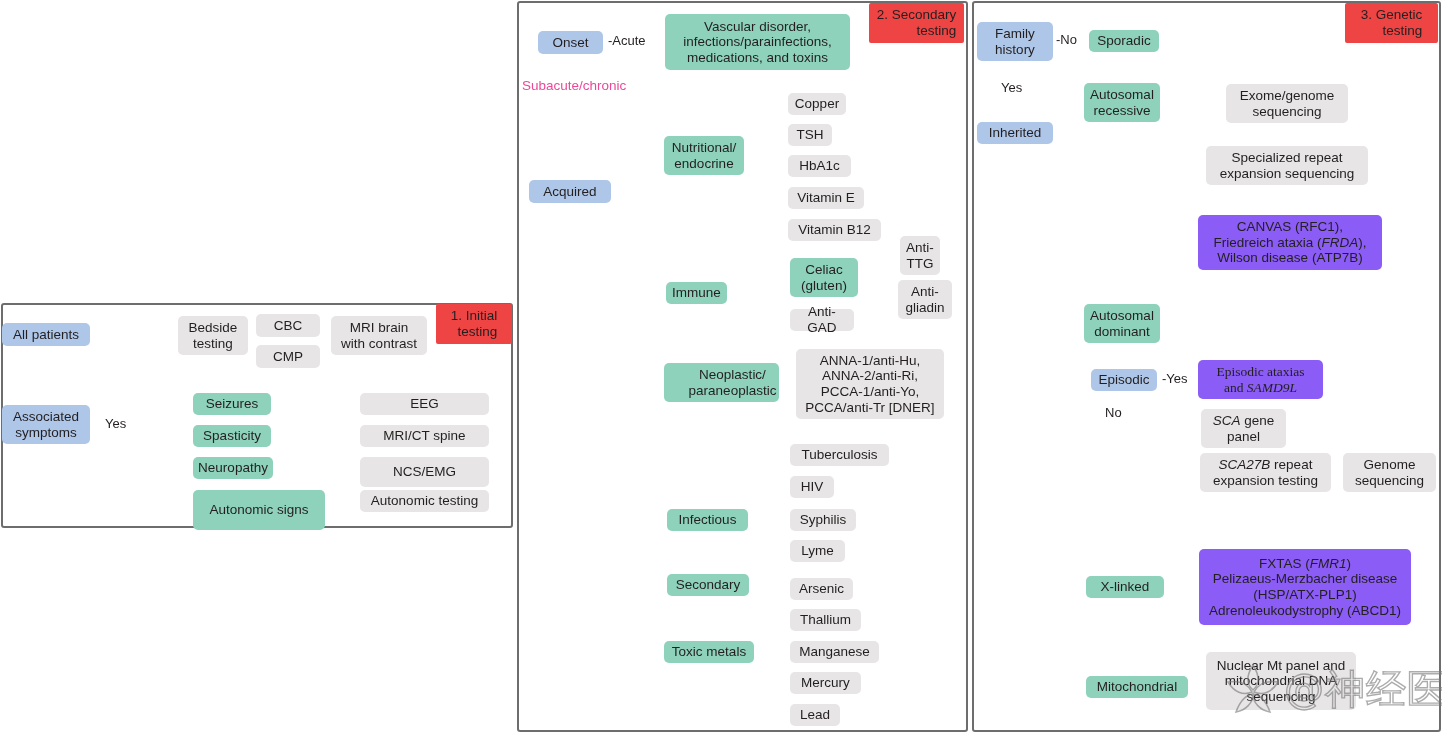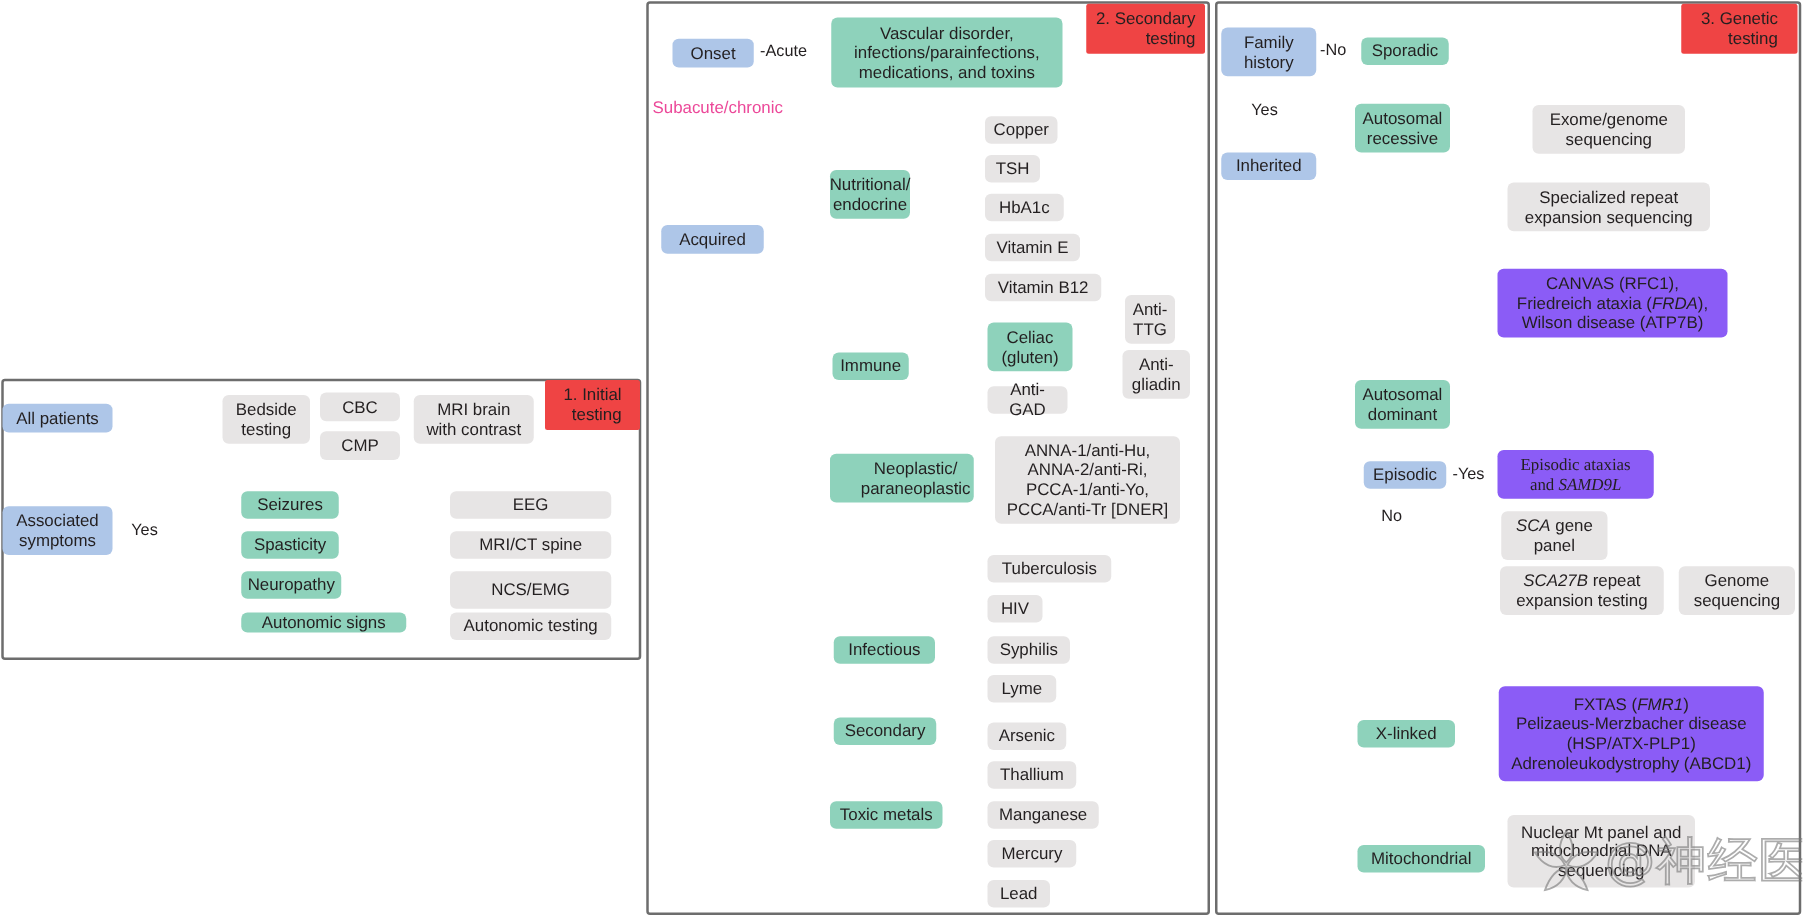--- a/index.html
+++ b/index.html
@@ -189,21 +189,21 @@
   <div class="node grey" style="left:331px;top:316px;width:96px;height:39px;">MRI brain
 with contrast</div>
 
   <div class="node blue" style="left:2px;top:405px;width:88px;height:39px;">Associated
 symptoms</div>
   <div class="edgelabel" style="left:104px;top:417px;">Yes</div>
 
   <div class="node green" style="left:193px;top:393px;width:78px;height:22px;">Seizures</div>
   <div class="node green" style="left:193px;top:425px;width:78px;height:22px;">Spasticity</div>
   <div class="node green" style="left:193px;top:457px;width:80px;height:22px;">Neuropathy</div>
-  <div class="node green" style="left:193px;top:490px;width:132px;height:16px;text-align:right;">Autonomic signs</div>
+  <div class="node green" style="left:193px;top:490px;width:132px;height:40px;text-align:right;">Autonomic signs</div>
 
   <div class="node grey" style="left:360px;top:393px;width:129px;height:22px;">EEG</div>
   <div class="node grey" style="left:360px;top:425px;width:129px;height:22px;">MRI/CT spine</div>
   <div class="node grey" style="left:360px;top:457px;width:129px;height:30px;">NCS/EMG</div>
   <div class="node grey" style="left:360px;top:490px;width:129px;height:22px;">Autonomic testing</div>
 
   <div class="panel" id="panel2"></div>
 
   <div class="stagelabel" style="left:869px;top:3px;width:95px;height:40px;">2. Secondary
 testing</div>
@@ -212,21 +212,21 @@
   <div class="edgelabel" style="left:607px;top:34px;">-Acute</div>
 
   <div class="node green" style="left:665px;top:14px;width:185px;height:56px;">Vascular disorder,
 infections/parainfections,
 medications, and toxins</div>
 
   <div class="plaintext" style="left:522px;top:78px;">Subacute/chronic</div>
 
   <div class="node blue" style="left:529px;top:180px;width:82px;height:23px;">Acquired</div>
 
-  <div class="node green" style="left:664px;top:136px;width:64px;height:39px;">Nutritional/
+  <div class="node green" style="left:664px;top:136px;width:80px;height:39px;">Nutritional/
 endocrine</div>
 
   <div class="node grey" style="left:788px;top:93px;width:58px;height:22px;">Copper</div>
   <div class="node grey" style="left:788px;top:124px;width:44px;height:22px;">TSH</div>
   <div class="node grey" style="left:788px;top:155px;width:63px;height:22px;">HbA1c</div>
   <div class="node grey" style="left:788px;top:187px;width:76px;height:22px;">Vitamin E</div>
   <div class="node grey" style="left:788px;top:219px;width:93px;height:22px;">Vitamin B12</div>
 
   <div class="node green" style="left:666px;top:282px;width:61px;height:22px;">Immune</div>
 

